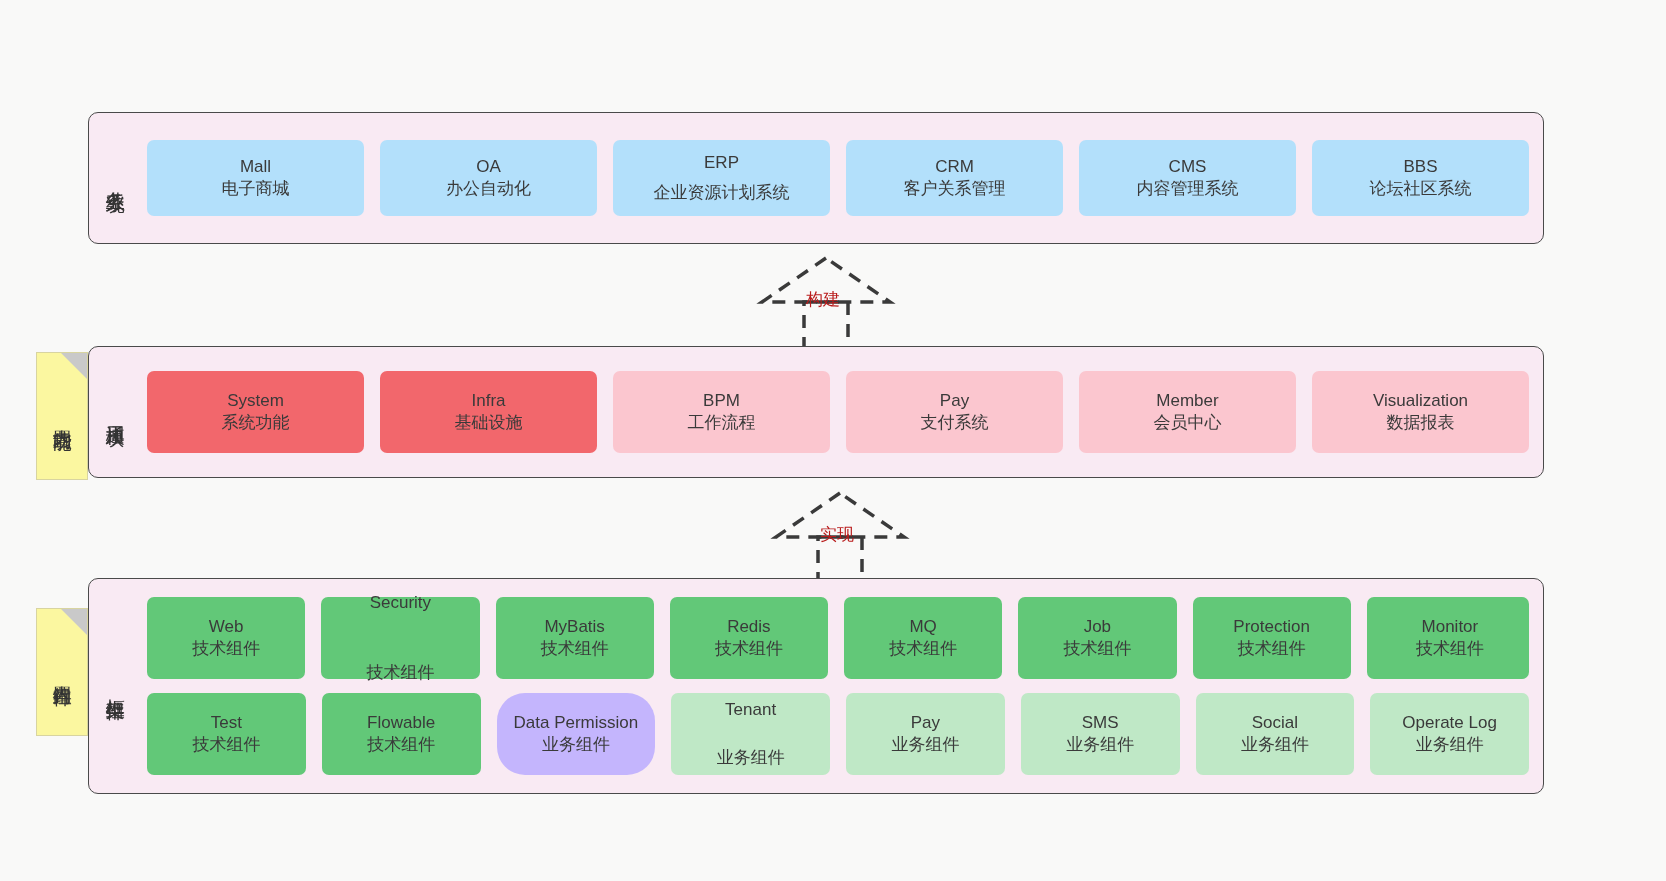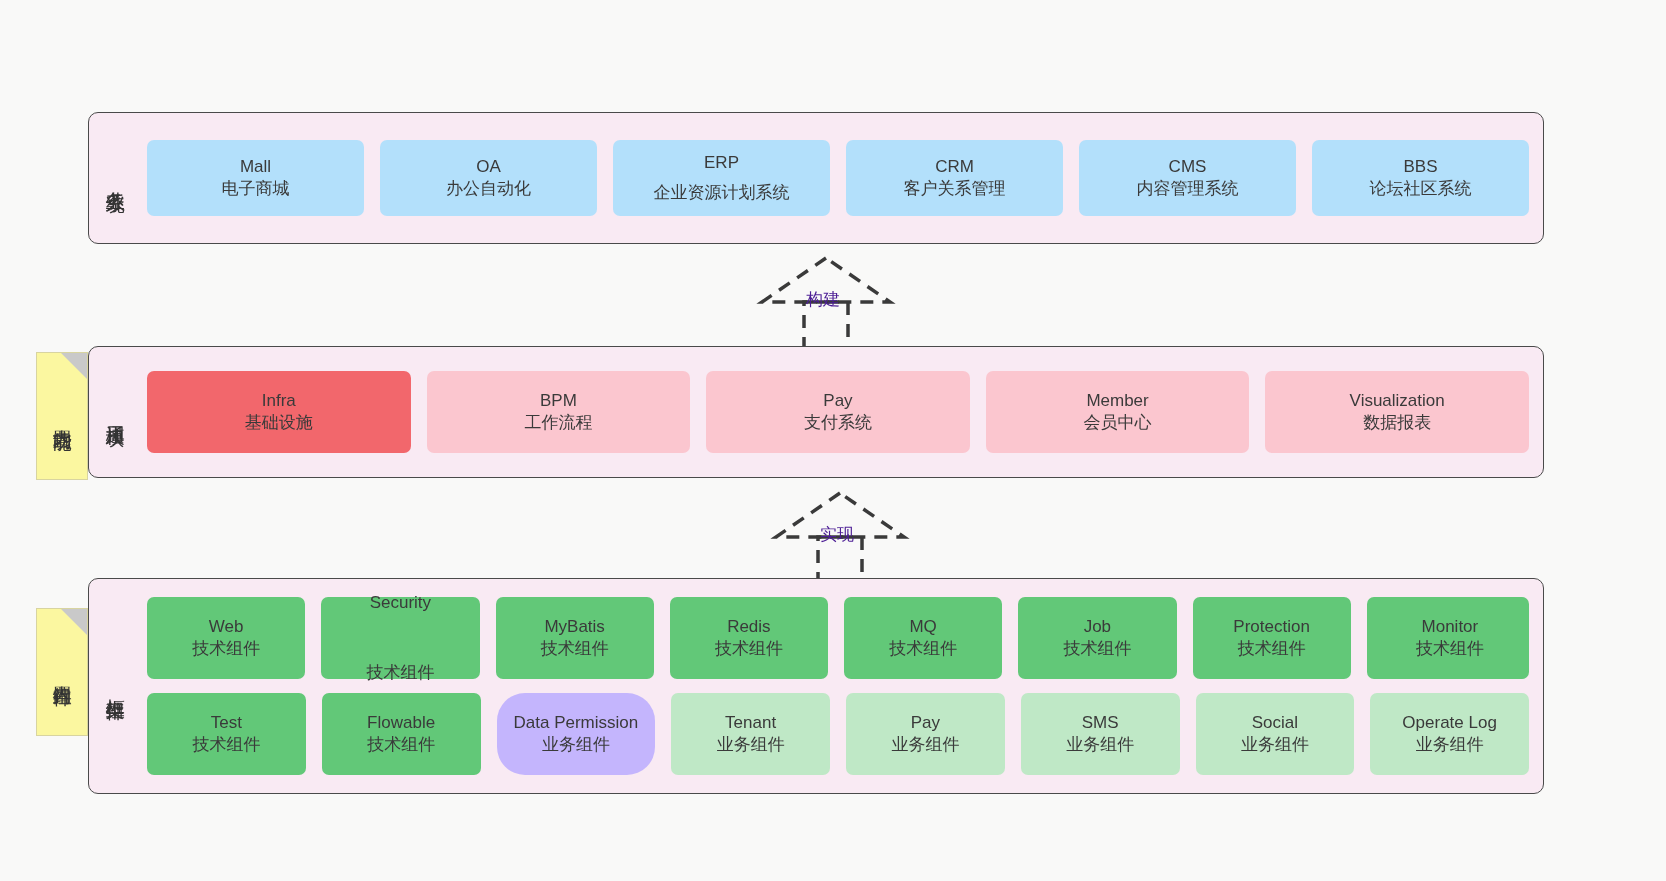--- a/index.html
+++ b/index.html
@@ -120,21 +120,21 @@
 
   
   .connector {
     position: absolute;
     pointer-events: none;
   }
   .connector svg { display: block; overflow: visible; }
   .conn-label {
     position: absolute;
     font-size: 17px;
-    color: #4c1d95;
+    color: #b91c1c;
     background: transparent;
     white-space: nowrap;
     user-select: none;
   }
 </style>
 </head>
 <body style="background: rgb(249, 249, 248);">
 
 <div id="stage">
 
@@ -180,20 +180,24 @@
     <div class="conn-label" style="left:50px; top:36px;">构建</div>
   </div>
 
   <div class="note" id="note-modules" style="left: 36px; top: 352px; width: 52px; height: 128px; background: rgb(251, 247, 160);">
     <span>内置功能</span>
   </div>
   <div class="layer" id="layer-modules" style="left: 88px; top: 346px; width: 1456px; height: 132px; background: rgb(249, 234, 243); border-color: rgb(74, 74, 74);">
     <div class="layer-title">通用模块</div>
     <div class="layer-body" id="modules-body">
       <div class="row">
+          <div class="card red" style="background: rgb(242, 103, 108);">
+            <span class="c-en">System</span>
+            <span class="c-cn">系统功能</span>
+          </div>
           <div class="card red" style="background: rgb(242, 103, 108);">
             <span class="c-en">Infra</span>
             <span class="c-cn">基础设施</span>
           </div>
           <div class="card pink" style="background: rgb(251, 198, 207);">
             <span class="c-en">BPM</span>
             <span class="c-cn">工作流程</span>
           </div>
           <div class="card pink" style="background: rgb(251, 198, 207);">
             <span class="c-en">Pay</span>
@@ -265,21 +269,21 @@
             <span class="c-cn">技术组件</span>
           </div>
           <div class="card green" style="background: rgb(98, 200, 120);">
             <span class="c-en">Flowable</span>
             <span class="c-cn">技术组件</span>
           </div>
           <div class="card lightgreen" style="background: #c4b5fd; border-radius: 28px;">
             <span class="c-en">Data Permission</span>
             <span class="c-cn">业务组件</span>
           </div>
-          <div class="card lightgreen" style="background: rgb(191, 232, 198);">
+          <div class="card lightgreen" style="background: rgb(191, 232, 198); justify-content: space-between;">
             <span class="c-en">Tenant</span>
             <span class="c-cn">业务组件</span>
           </div>
           <div class="card lightgreen" style="background: rgb(191, 232, 198);">
             <span class="c-en">Pay</span>
             <span class="c-cn">业务组件</span>
           </div>
           <div class="card lightgreen" style="background: rgb(191, 232, 198);">
             <span class="c-en">SMS</span>
             <span class="c-cn">业务组件</span>

